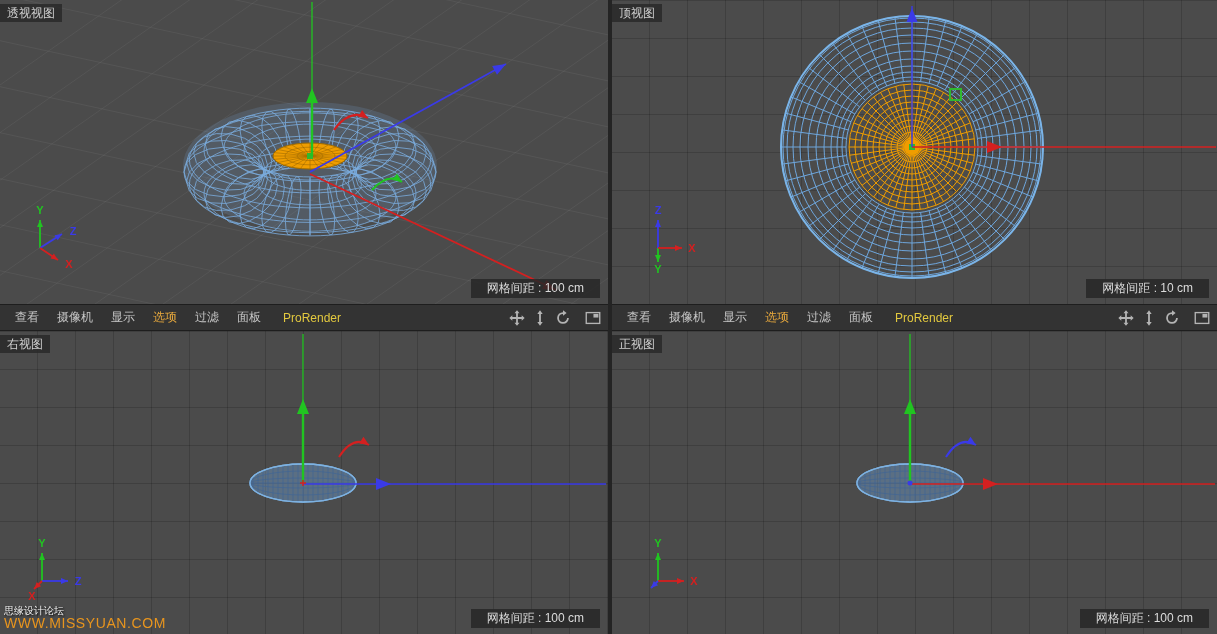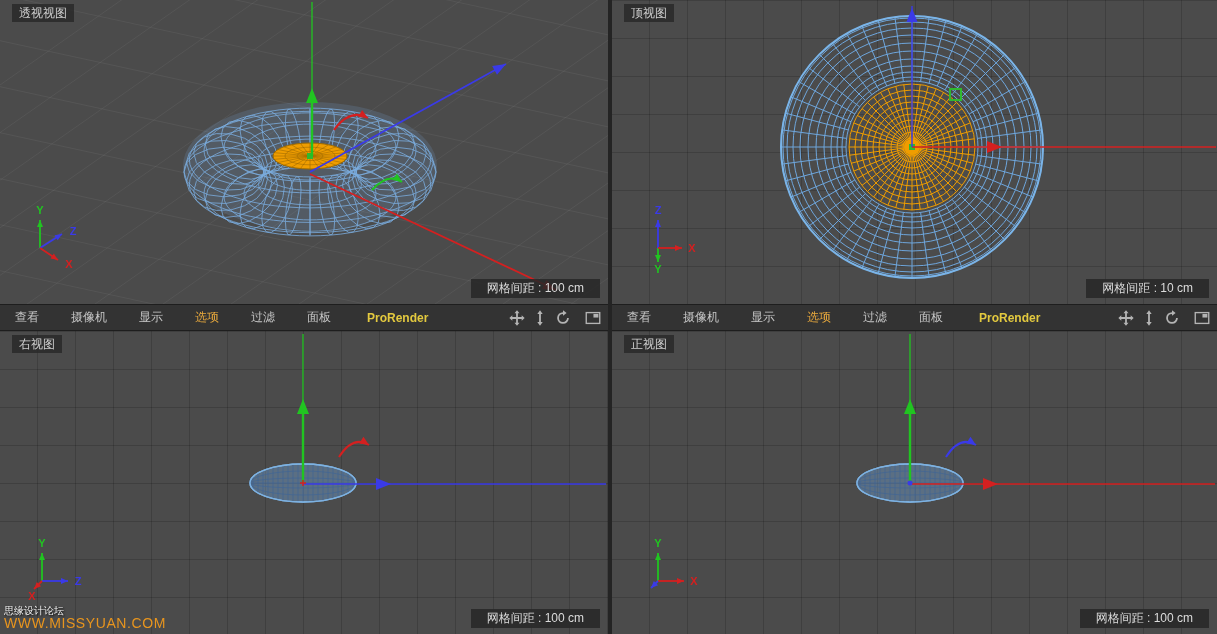--- a/index.html
+++ b/index.html
@@ -17,31 +17,31 @@
     background-image:
       linear-gradient(rgba(0,0,0,0.16) 1px, transparent 1px),
       linear-gradient(90deg, rgba(0,0,0,0.16) 1px, transparent 1px);
     background-size:38px 38px;
     background-position:-1px 0;
   }
   svg.scene{position:absolute;left:0;top:0;}
   svg.gizmo{position:absolute;overflow:visible;}
   svg.gizmo text{font-size:11px;font-weight:bold;text-anchor:middle;font-family:"Liberation Sans",sans-serif;}
   .axX{fill:#d42020;} .axY{fill:#21c421;} .axZ{fill:#3a3ae8;}
-  .vp-label{position:absolute;top:4px;left:12px;background:rgba(40,40,40,0.82);color:#cfcfcf;
+  .vp-label{position:absolute;top:4px;left:0;background:rgba(40,40,40,0.82);color:#cfcfcf;
     font-size:12px;line-height:16px;padding:1px 7px;z-index:6;}
   .grid-badge{position:absolute;bottom:6px;right:8px;background:rgba(40,40,40,0.86);color:#dcdcdc;
     font-size:12px;line-height:15px;padding:2px 16px;z-index:6;}
   .menurow{display:flex;height:27px;}
   .menubar{display:flex;align-items:center;background:#333333;height:27px;font-size:12px;color:#c6c6c6;
-    padding:0 6px;border-top:1px solid #1e1e1e;border-bottom:1px solid #1e1e1e;gap:14px;}
+    padding:0 6px;border-top:1px solid #1e1e1e;border-bottom:1px solid #1e1e1e;}
   .menubar-l{width:608px;} .menubar-r{width:605px;}
   .menu-item{padding:0 9px;white-space:nowrap;cursor:default;}
   .menu-item.active{color:#e8a93d;text-align:center;}
-  .menu-item.pror{color:#e3c93f;font-weight:bold;padding-left:13px;}
+  .menu-item.pror{color:#e3c93f;font-weight:normal;padding-left:13px;}
   .menu-icons{margin-left:auto;display:flex;gap:5px;align-items:center;}
   .micon{width:18px;height:18px;display:flex;align-items:center;justify-content:center;cursor:pointer;}
   .micon.last{margin-left:7px;}
   .wm{position:absolute;left:4px;bottom:3px;z-index:9;line-height:1.05;}
   .wm-title{font-size:10px;color:#f2f2f2;text-shadow:1px 1px 2px #000;}
   .wm-url{font-size:14px;color:#e8951e;letter-spacing:0.6px;}
 </style>
 </head>
 <body>
 

